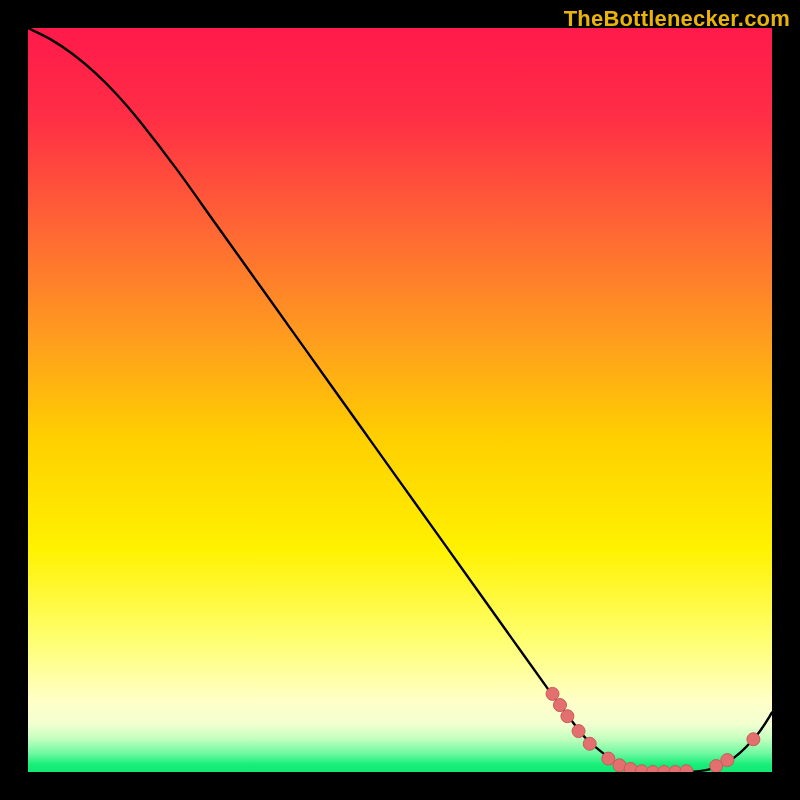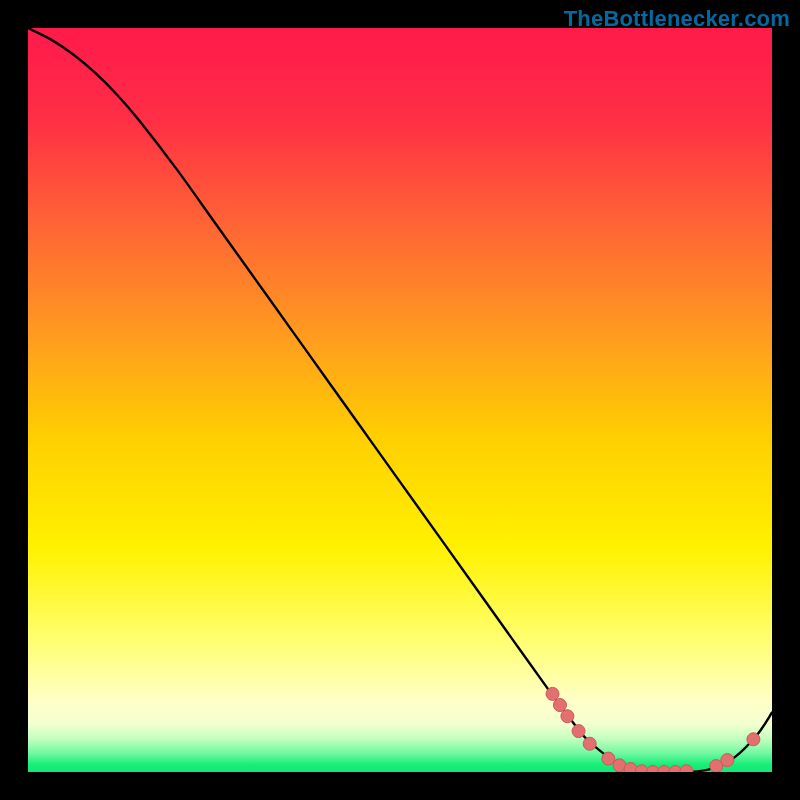--- a/index.html
+++ b/index.html
@@ -30,21 +30,21 @@
     inset: 0;
   }
   .curve {
     position: absolute;
     inset: 0;
   }
   .watermark {
     position: absolute;
     top: 6px;
     right: 10px;
-    color: #0369a1;
+    color: #eab308;
     font-size: 22px;
     font-weight: 600;
     letter-spacing: 0.2px;
     user-select: none;
   }
 </style>
 </head>
 <body>
 
 <div class="stage">

